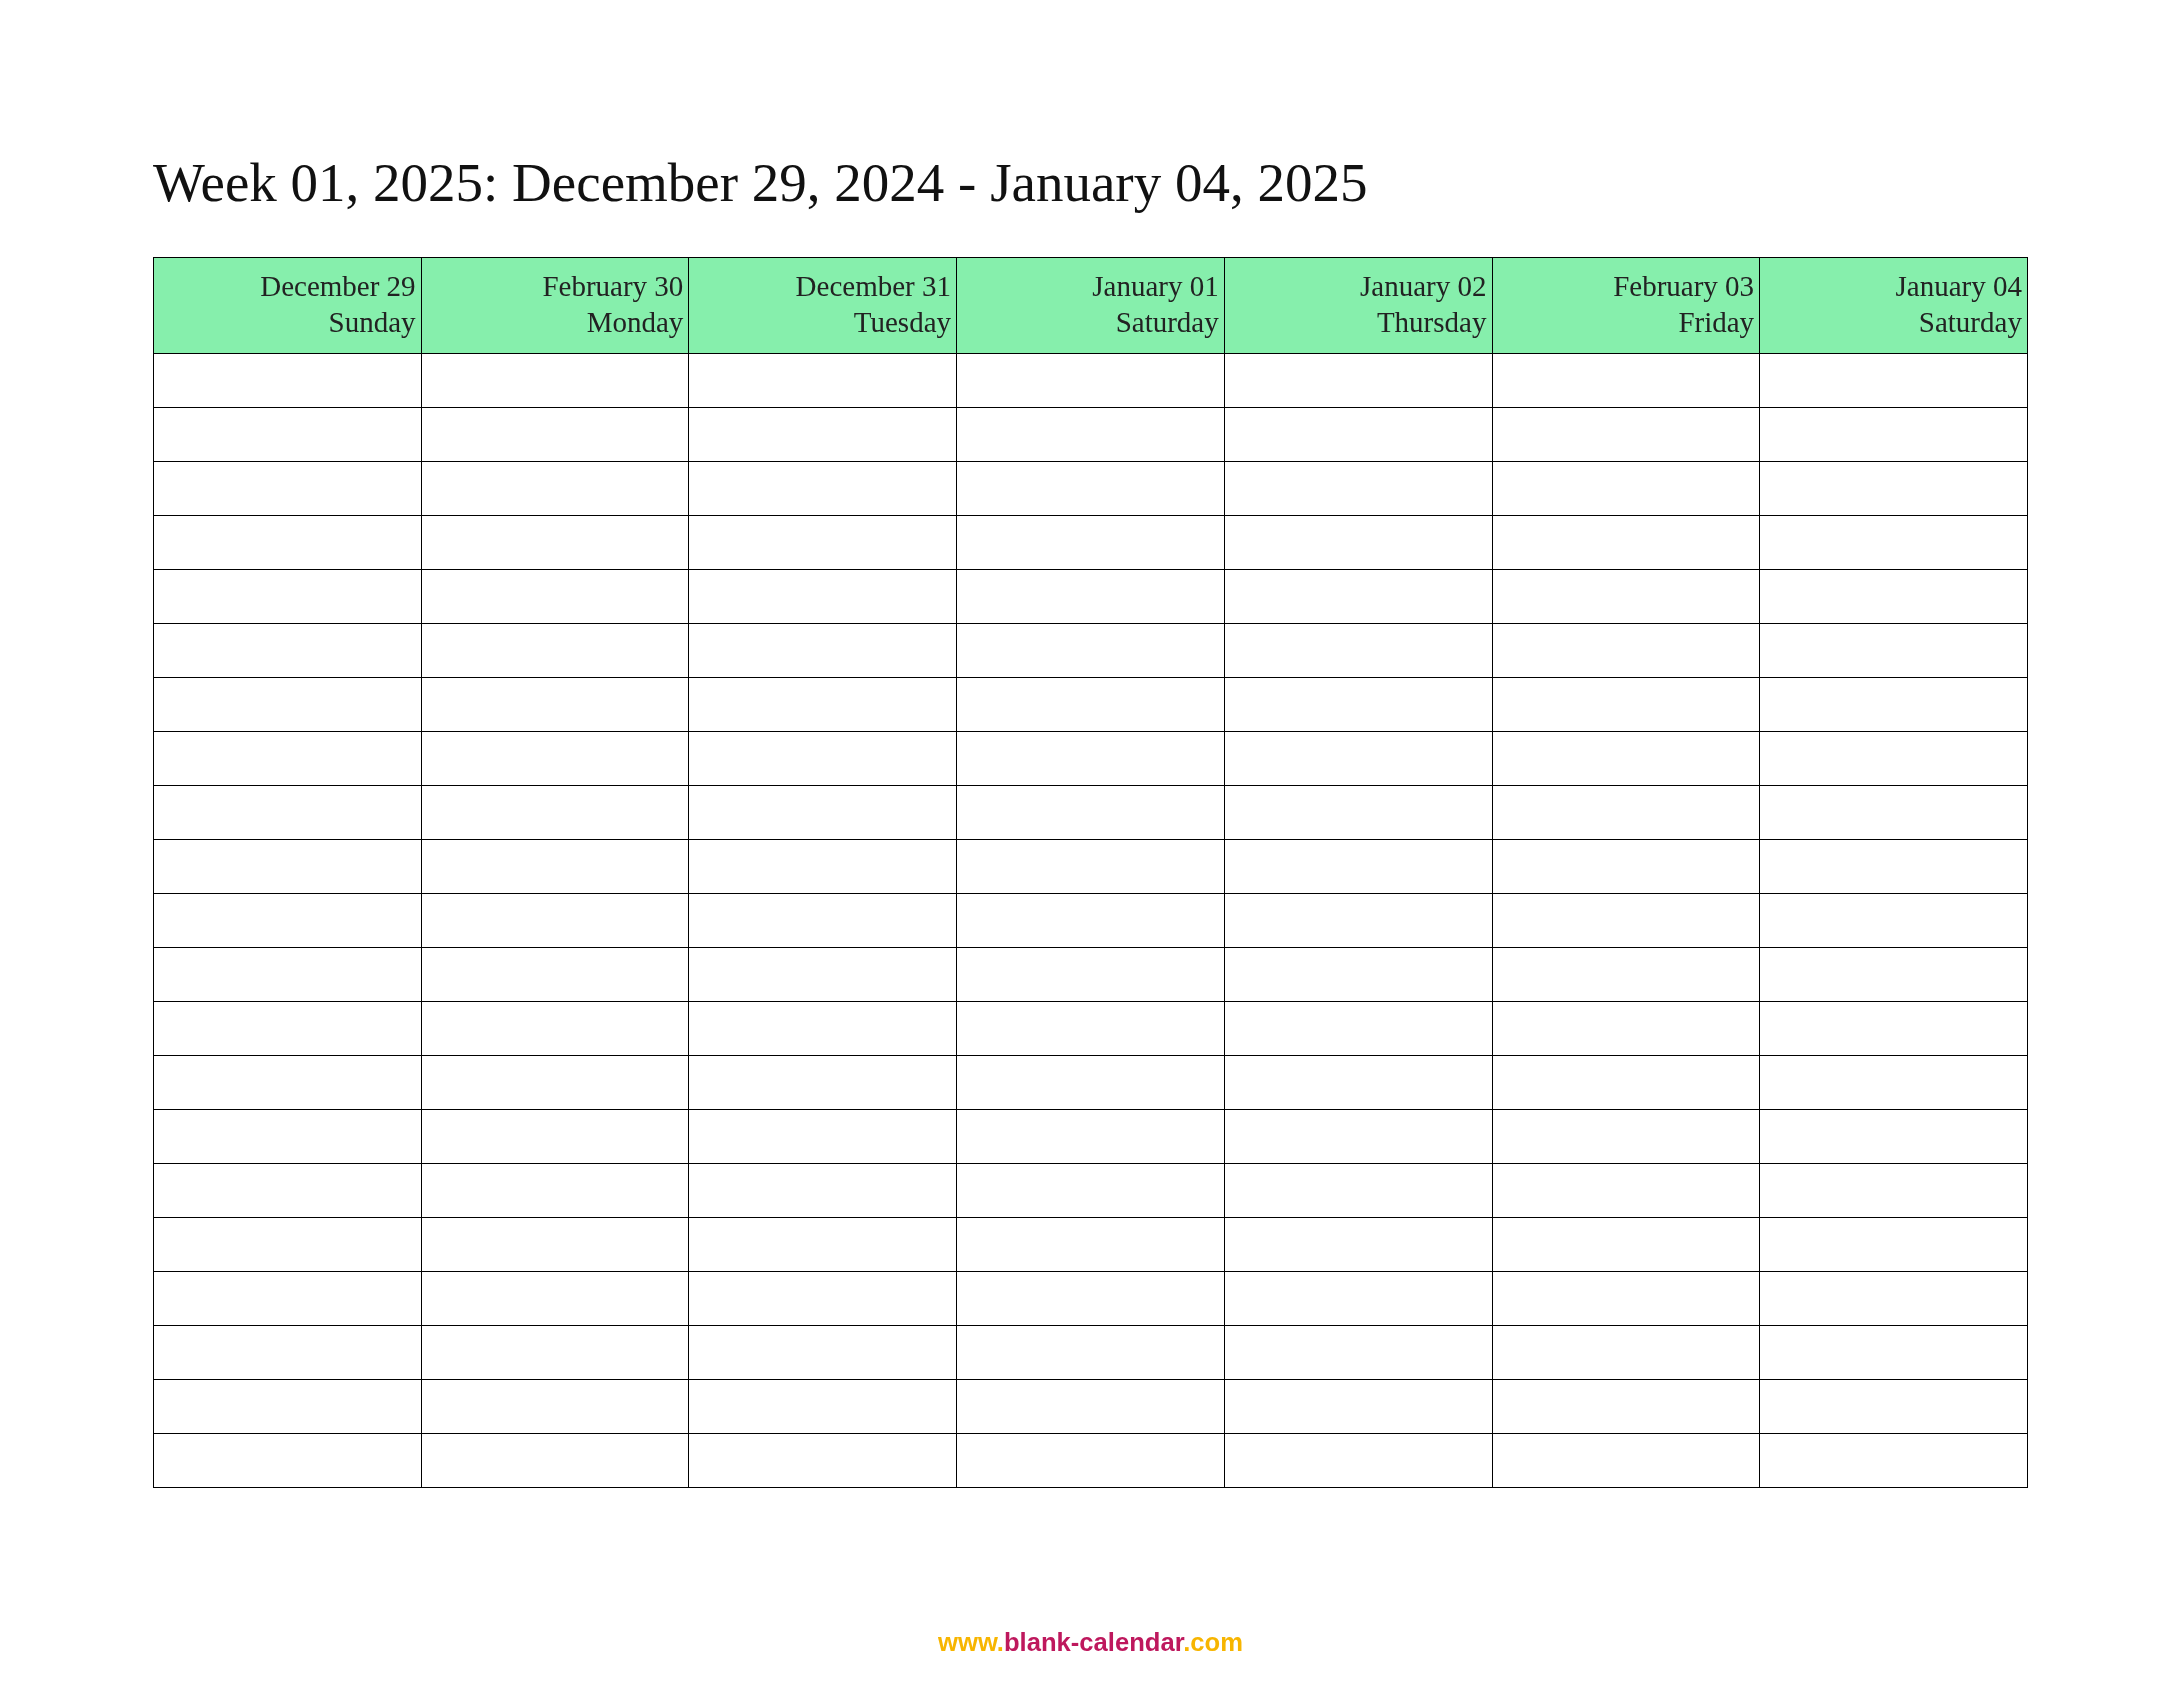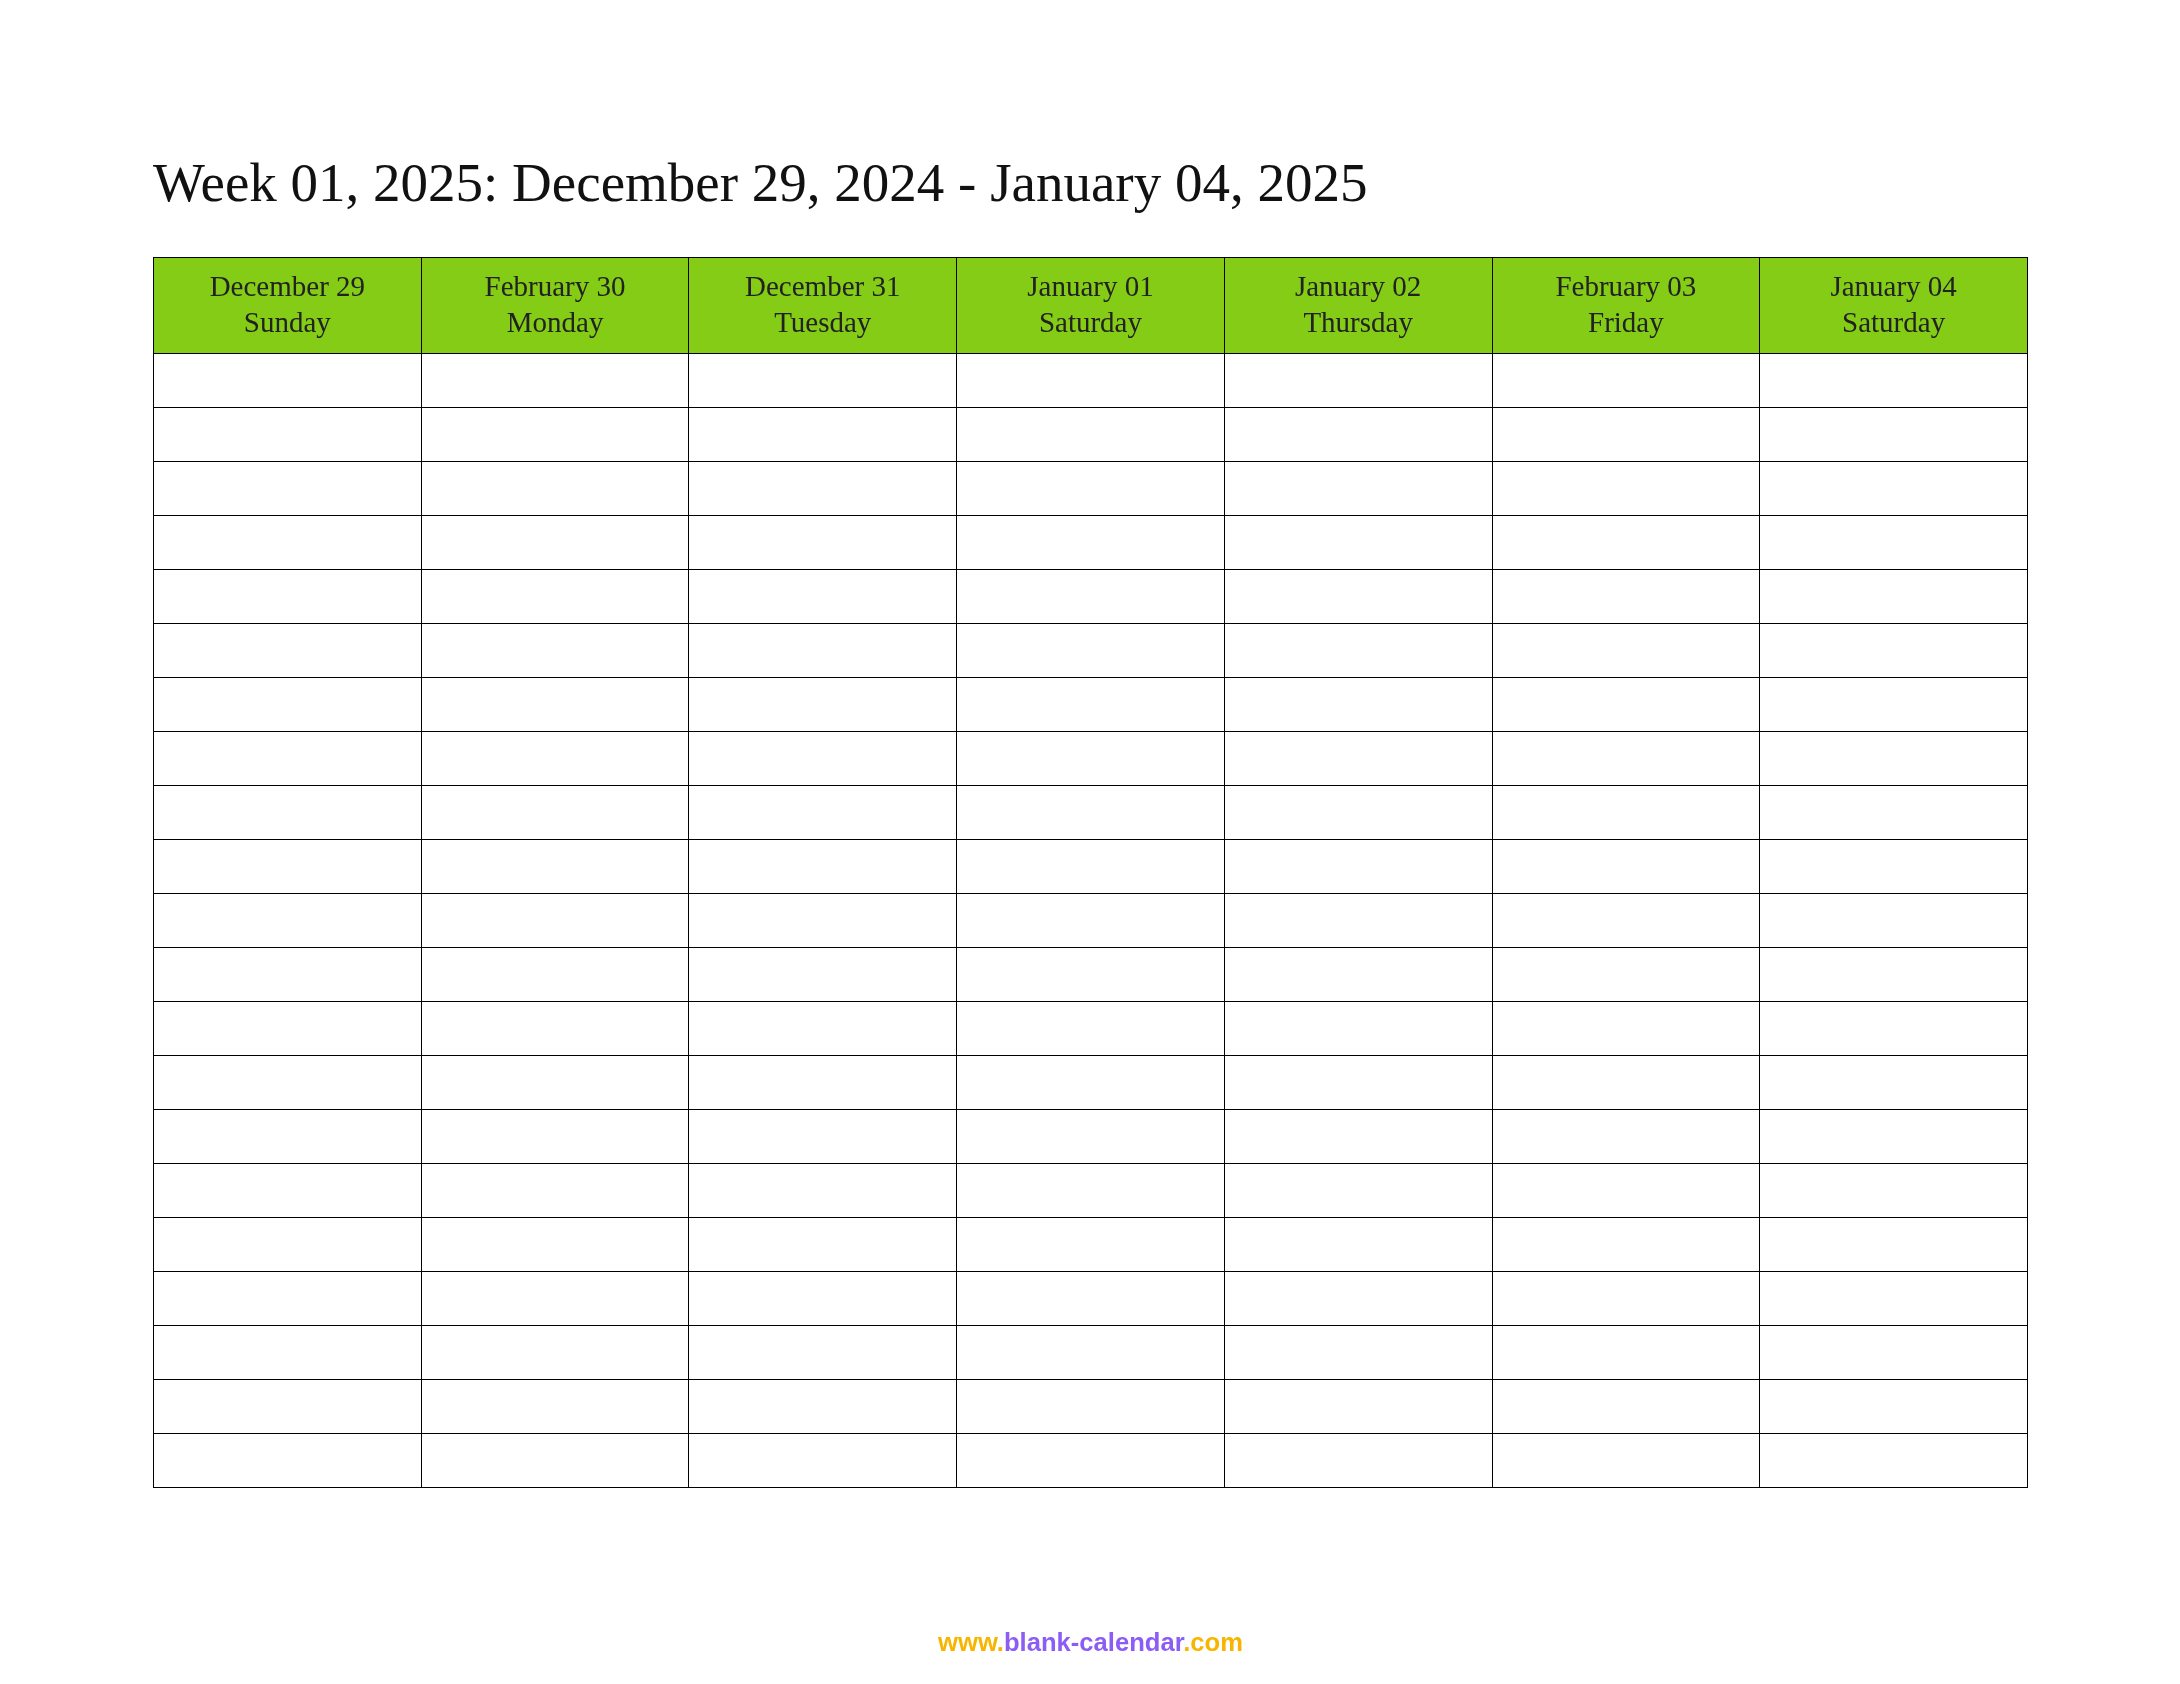--- a/index.html
+++ b/index.html
@@ -24,27 +24,27 @@
     font-weight: 400;
     margin: 0 0 43px 0;
     color: #111;
   }
   table.calendar {
     width: 100%;
     border-collapse: collapse;
     table-layout: fixed;
   }
   table.calendar th {
-    background: #84cc16;
+    background: #86efac;
     border: 1.7px solid #000;
     font-weight: 400;
     font-size: 29px;
     line-height: 1.25;
     padding: 10.2px 5.1px 12px 5.1px;
-    text-align: center;
+    text-align: right;
     color: #222;
   }
   table.calendar th .date-line,
   table.calendar th .day-line {
     display: block;
   }
   table.calendar td {
     border: 1.7px solid #000;
     height: 53px;
     padding: 0;
@@ -57,21 +57,21 @@
     text-align: center;
     font-family: Arial, Helvetica, sans-serif;
     font-size: 25.6px;
     font-weight: 700;
   }
   .footer .www,
   .footer .dotcom {
     color: #f7b500;
   }
   .footer .domain {
-    color: #8b5cf6;
+    color: #be185d;
     text-align: right;
   }
 </style>
 </head>
 <body>
 
 <div class="page">
 
   <h1 class="title">Week 01, 2025: December 29, 2024 - January 04, 2025</h1>
 

